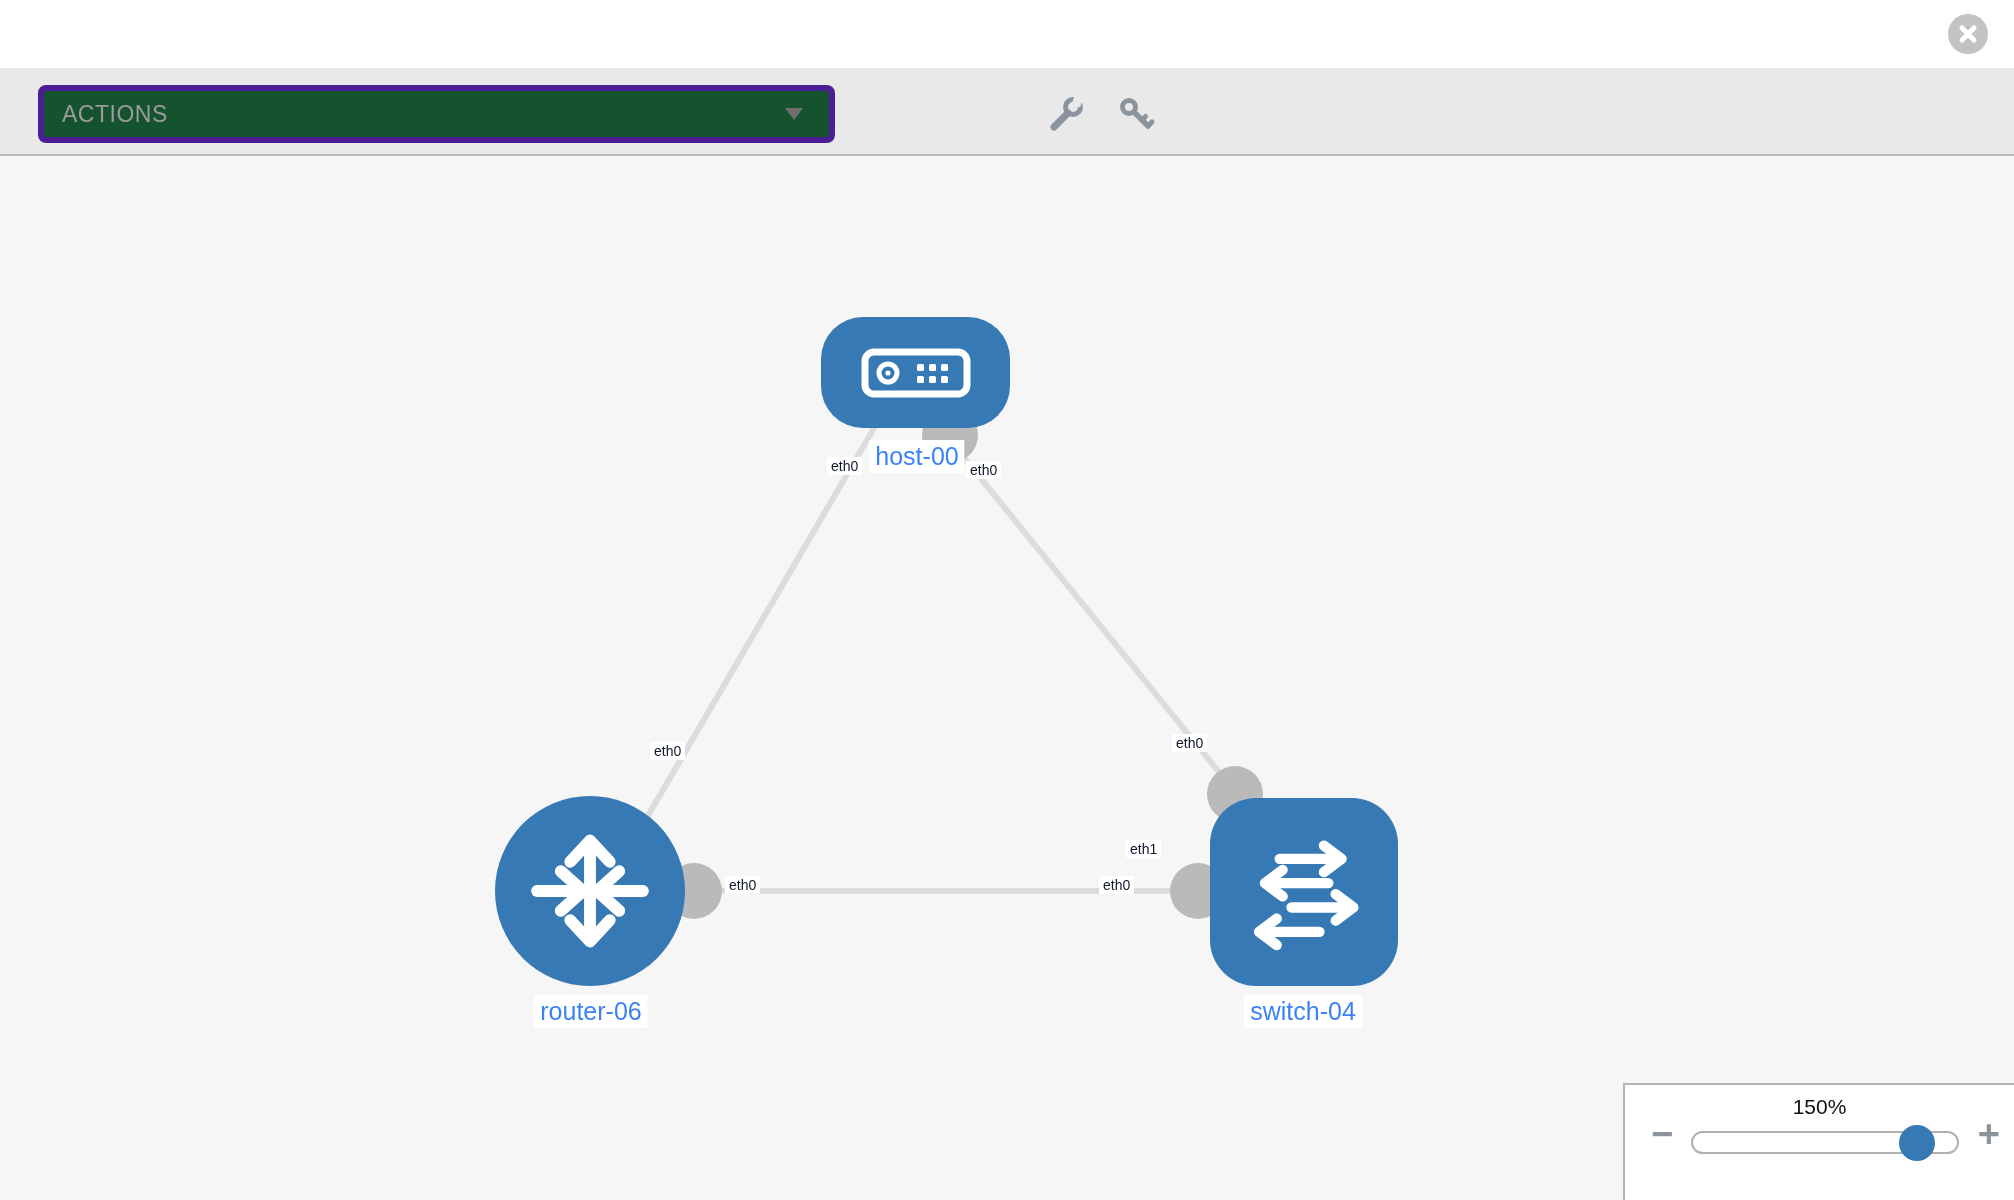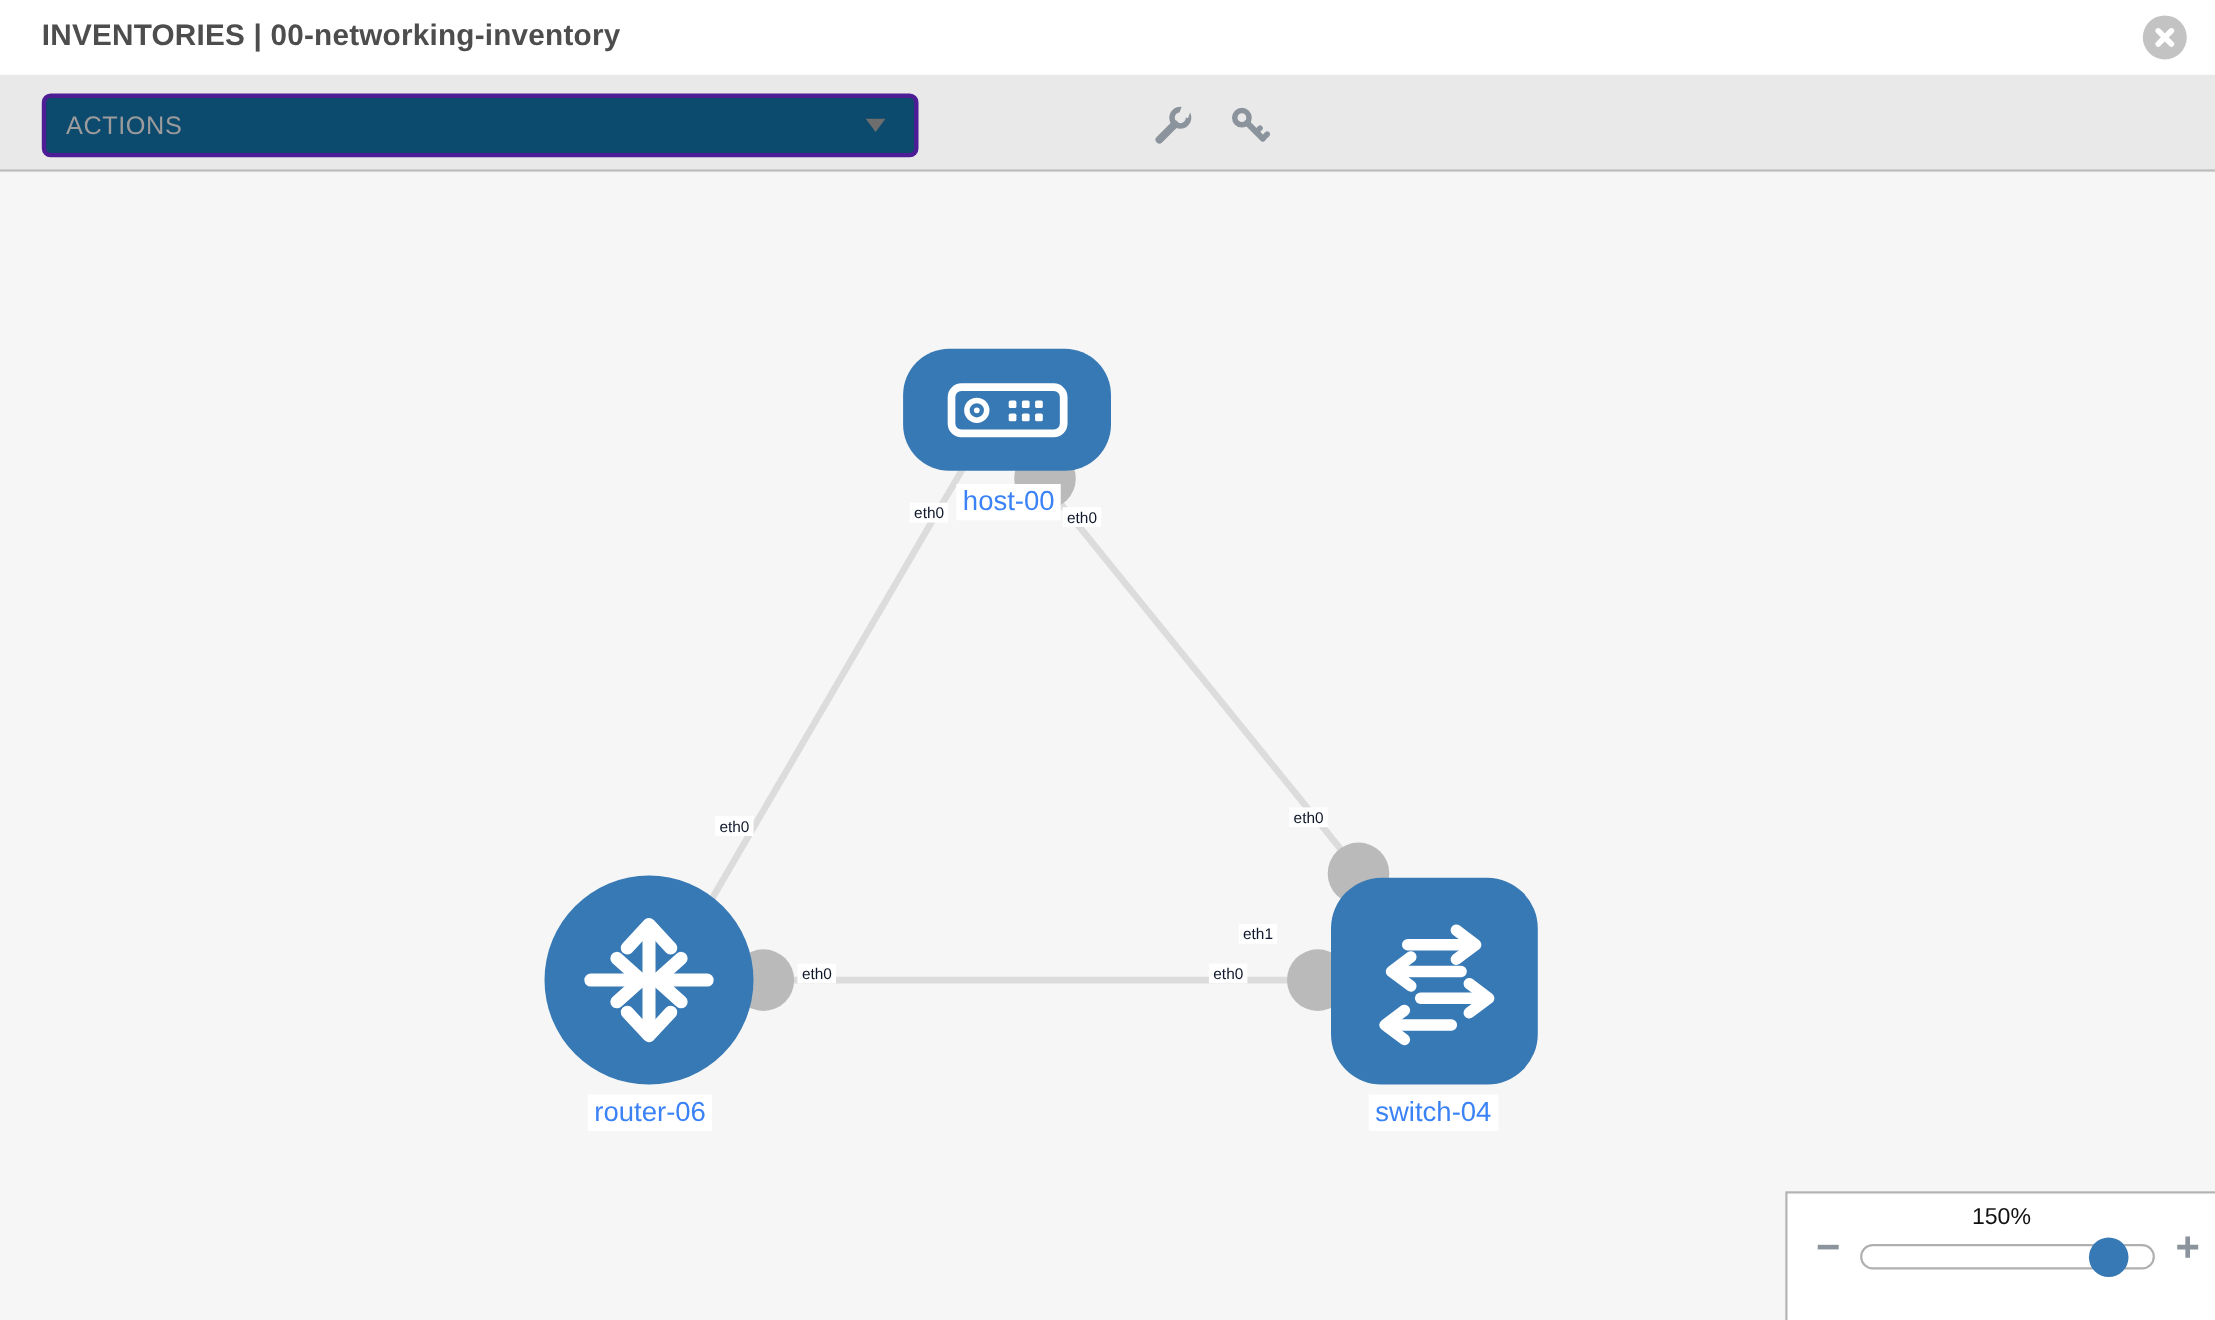--- a/index.html
+++ b/index.html
@@ -8,21 +8,21 @@
 
   
   .header { position:absolute; left:0; top:0; width:2014px; height:68px; background:#ffffff; }
   .header-title { position:absolute; left:38px; top:17px; font-size:27px; font-weight:bold; color:#4d4d4d; letter-spacing:0.2px; }
   .close-btn { position:absolute; right:26px; top:14px; width:40px; height:40px; border-radius:50%;
                background:#c3c3c3; color:#ffffff; font-size:22px; font-weight:bold;
                display:flex; align-items:center; justify-content:center; cursor:pointer; }
 
   
   .toolbar { position:absolute; left:0; top:68px; width:2014px; height:88px; background:#e9e9e9; border-bottom:2px solid #bdbdbd; }
-  .dropdown { position:absolute; top:17px; height:58px; background:#0c4a6e; border:4px solid #4c1d95; border-radius:8px;
+  .dropdown { position:absolute; top:17px; height:58px; background:#14532d; border:6px solid #4c1d95; border-radius:8px;
               display:flex; align-items:center; padding:0 26px 0 18px; cursor:pointer; }
   .dropdown-actions { left:38px; width:797px; }
   .dropdown-search  { left:1182px; width:798px; }
   .dropdown-label { font-size:23px; color:#9b9b9b; letter-spacing:0.5px; flex:1; }
   .caret { width:0; height:0; border-left:9px solid transparent; border-right:9px solid transparent; border-top:12px solid #6e6e6e; }
   .tool-icon { position:absolute; top:26px; width:40px; height:40px; cursor:pointer; }
   .tool-icon.wrench { left:1046px; }
   .tool-icon.key { left:1116px; }
 
   
@@ -59,21 +59,20 @@
   .zoom-track { position:absolute; left:66px; top:46px; width:268px; height:23px; background:#ffffff;
                 border:2px solid #b0b0b0; border-radius:12px; cursor:pointer; }
   .zoom-knob  { position:absolute; left:206px; top:-8px; width:36px; height:36px; border-radius:50%; background:#3779b5; cursor:grab; }
 </style>
 </head>
 <body>
 
 <div id="app">
 
   <div class="header">
-    <div class="header-title">INVENTORIES | 00-networking-inventory</div>
     <div class="close-btn">
       <svg width="22" height="22" viewBox="0 0 22 22">
         <line x1="5" y1="5" x2="17" y2="17" stroke="#ffffff" stroke-width="5" stroke-linecap="round"></line>
         <line x1="17" y1="5" x2="5" y2="17" stroke="#ffffff" stroke-width="5" stroke-linecap="round"></line>
       </svg>
     </div>
   </div>
 
   <div class="toolbar">
     <div class="dropdown dropdown-actions">

